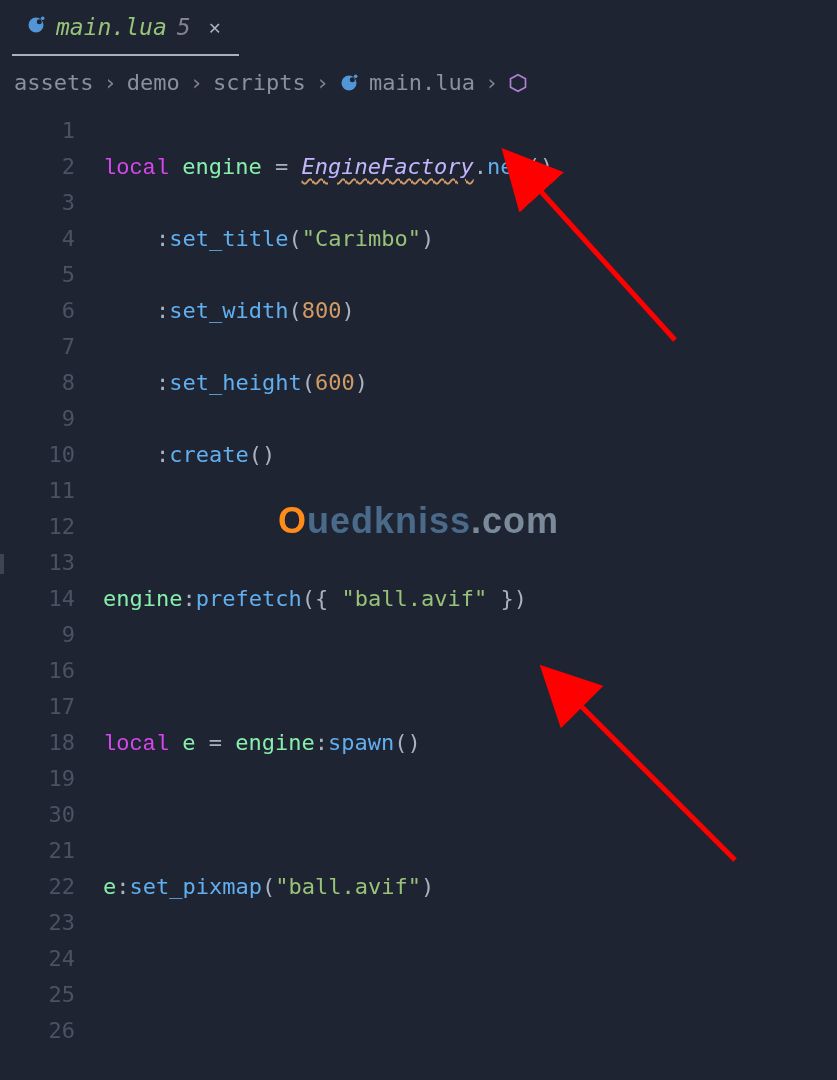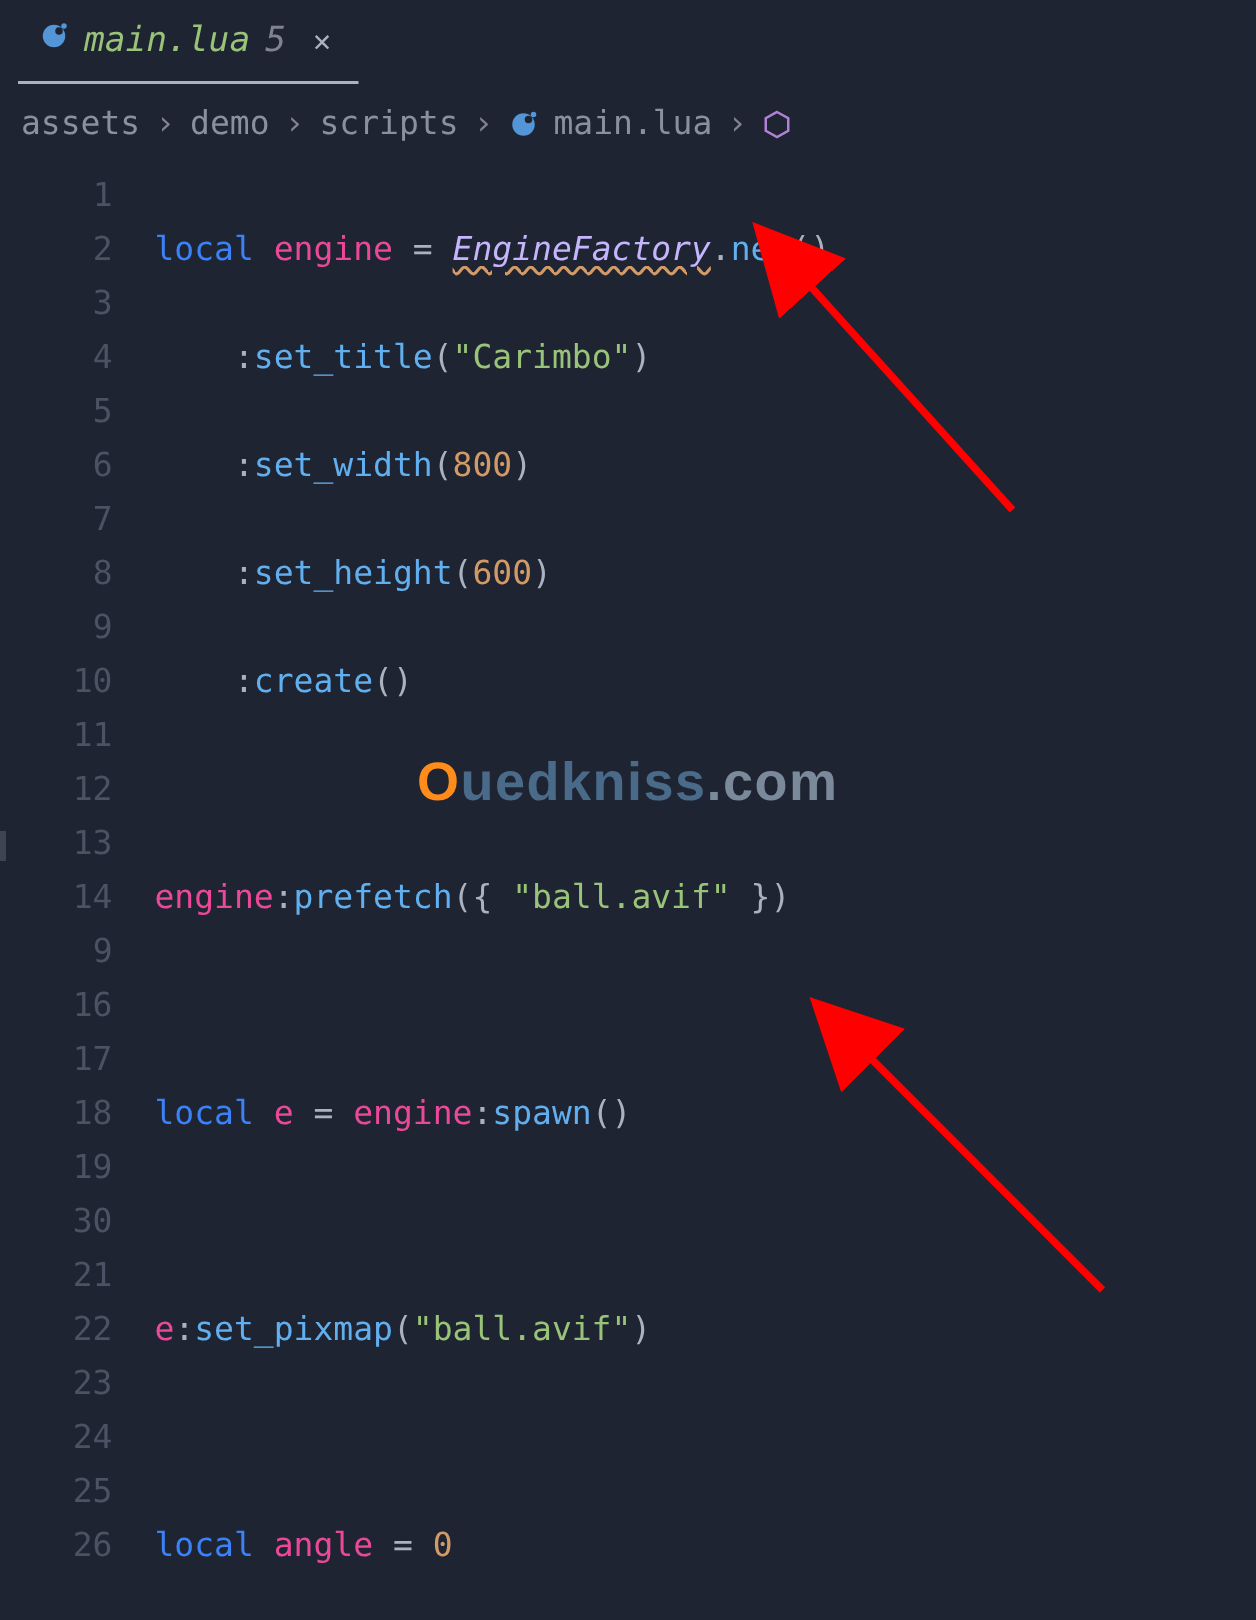--- a/index.html
+++ b/index.html
@@ -65,23 +65,23 @@
   .gutter .line { height: 36px; }
   .code {
     flex: 1;
     font-size: 22px;
     line-height: 36px;
     white-space: pre;
   }
   .code .line { height: 36px; }
 
   
-  .kw { color: #3b82f6; }
+  .kw { color: #d946ef; font-family: Liberation Mono, monospace; }
   .fn { color: #61afef; }
-  .var { color: #ec4899; }
+  .var { color: #86efac; }
   .cls { color: #c4b5fd; font-style: italic; }
   .str { color: #98c379; }
   .num { color: #d19a66; }
   .pn { color: #abb2bf; }
 
   .squiggle {
     text-decoration-line: underline;
     text-decoration-style: wavy;
     text-decoration-color: #d19a66;
     text-decoration-thickness: 2px;
@@ -199,21 +199,20 @@
 <div class="line">    <span class="pn">:</span><span class="fn">set_width</span><span class="pn">(</span><span class="num">800</span><span class="pn">)</span></div>
 <div class="line">    <span class="pn">:</span><span class="fn">set_height</span><span class="pn">(</span><span class="num">600</span><span class="pn">)</span></div>
 <div class="line">    <span class="pn">:</span><span class="fn">create</span><span class="pn">(</span><span class="pn">)</span></div>
 <div class="line"></div>
 <div class="line"><span class="var">engine</span><span class="pn">:</span><span class="fn">prefetch</span><span class="pn">({ </span><span class="str">"ball.avif"</span><span class="pn"> })</span></div>
 <div class="line"></div>
 <div class="line"><span class="kw">local</span> <span class="var">e</span><span class="pn"> = </span><span class="var">engine</span><span class="pn">:</span><span class="fn">spawn</span><span class="pn">(</span><span class="pn">)</span></div>
 <div class="line"></div>
 <div class="line"><span class="var">e</span><span class="pn">:</span><span class="fn">set_pixmap</span><span class="pn">(</span><span class="str">"ball.avif"</span><span class="pn">)</span></div>
 <div class="line"></div>
-<div class="line"><span class="kw">local</span> <span class="var">angle</span><span class="pn"> = </span><span class="num">0</span></div>
 
 
 
 
 
 
 
 
 
 

